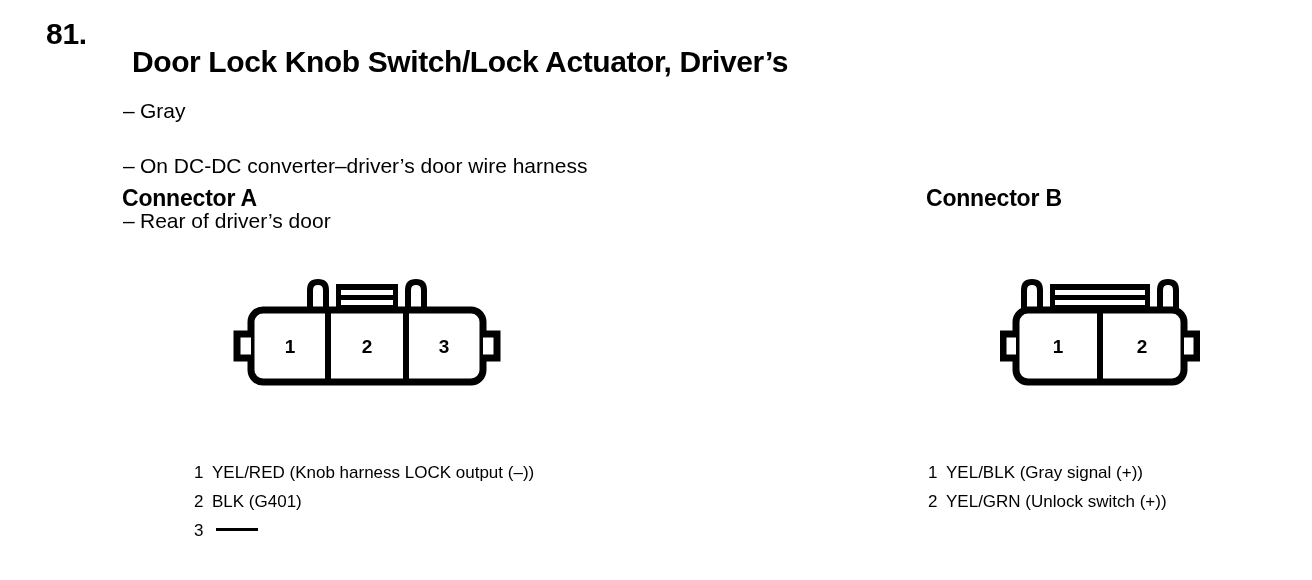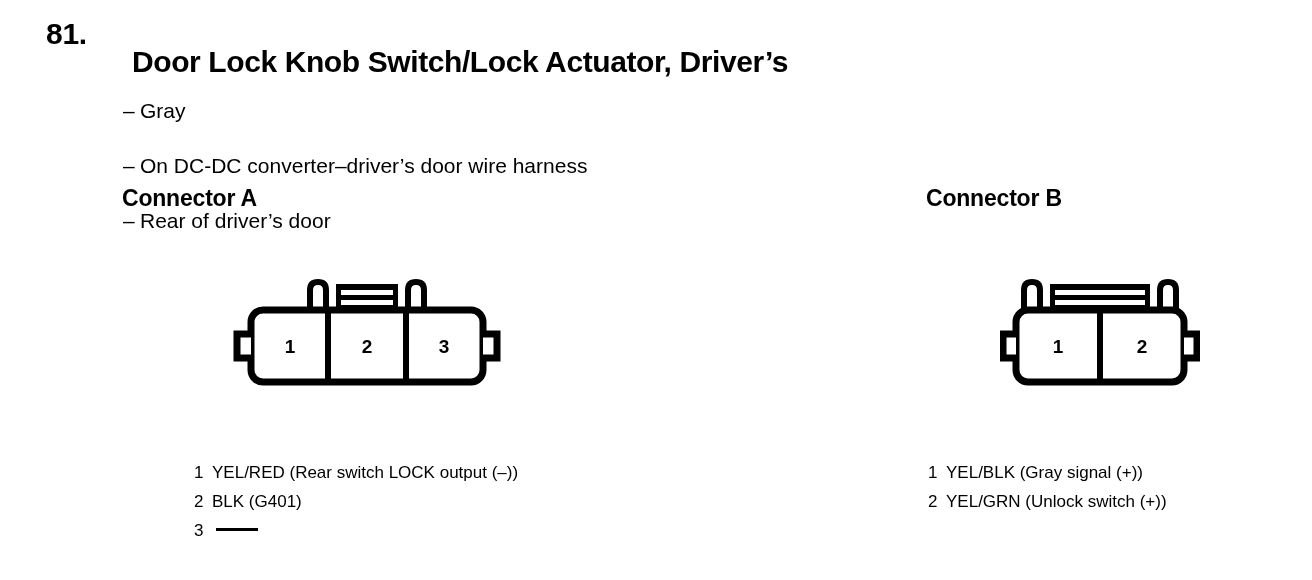--- a/index.html
+++ b/index.html
@@ -177,21 +177,21 @@
 
   <line x1="100" y1="32" x2="100" y2="104" stroke="#000" stroke-width="6"></line>
 
   <text x="58" y="75" font-family="Liberation Sans, sans-serif" font-size="19" font-weight="bold" text-anchor="middle" fill="#000">1</text>
   <text x="142" y="75" font-family="Liberation Sans, sans-serif" font-size="19" font-weight="bold" text-anchor="middle" fill="#000">2</text>
 </svg>
 
 <div class="legend" id="legend-a">
   <div class="legend-row">
     <span class="legend-pin">1</span>
-    <span class="legend-text">YEL/RED (Rear switch LOCK output (–))</span>
+    <span class="legend-text">YEL/RED (Knob harness LOCK output (–))</span>
   </div>
   <div class="legend-row">
     <span class="legend-pin">2</span>
     <span class="legend-text">BLK (G401)</span>
   </div>
   <div class="legend-row">
     <span class="legend-pin">3</span>
     <span class="legend-empty"></span>
   </div>
 </div>

